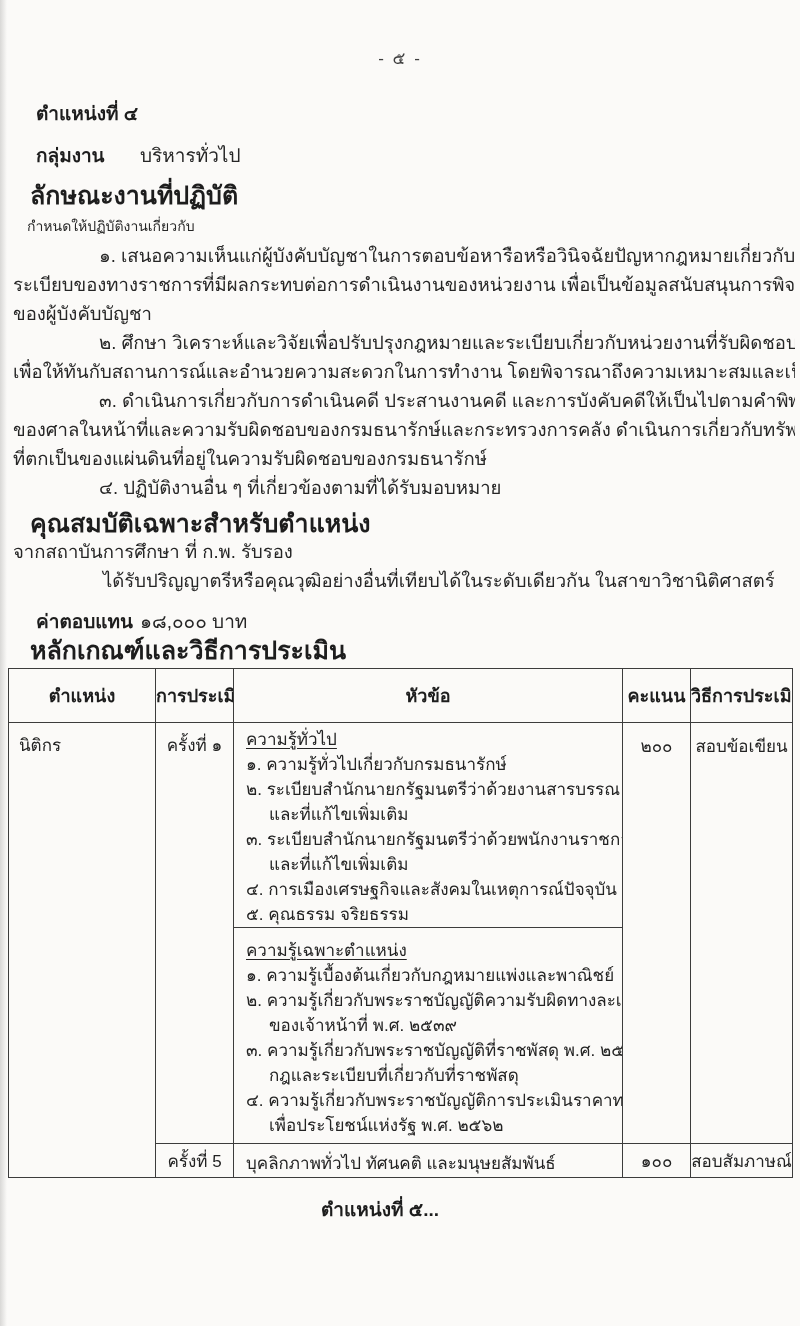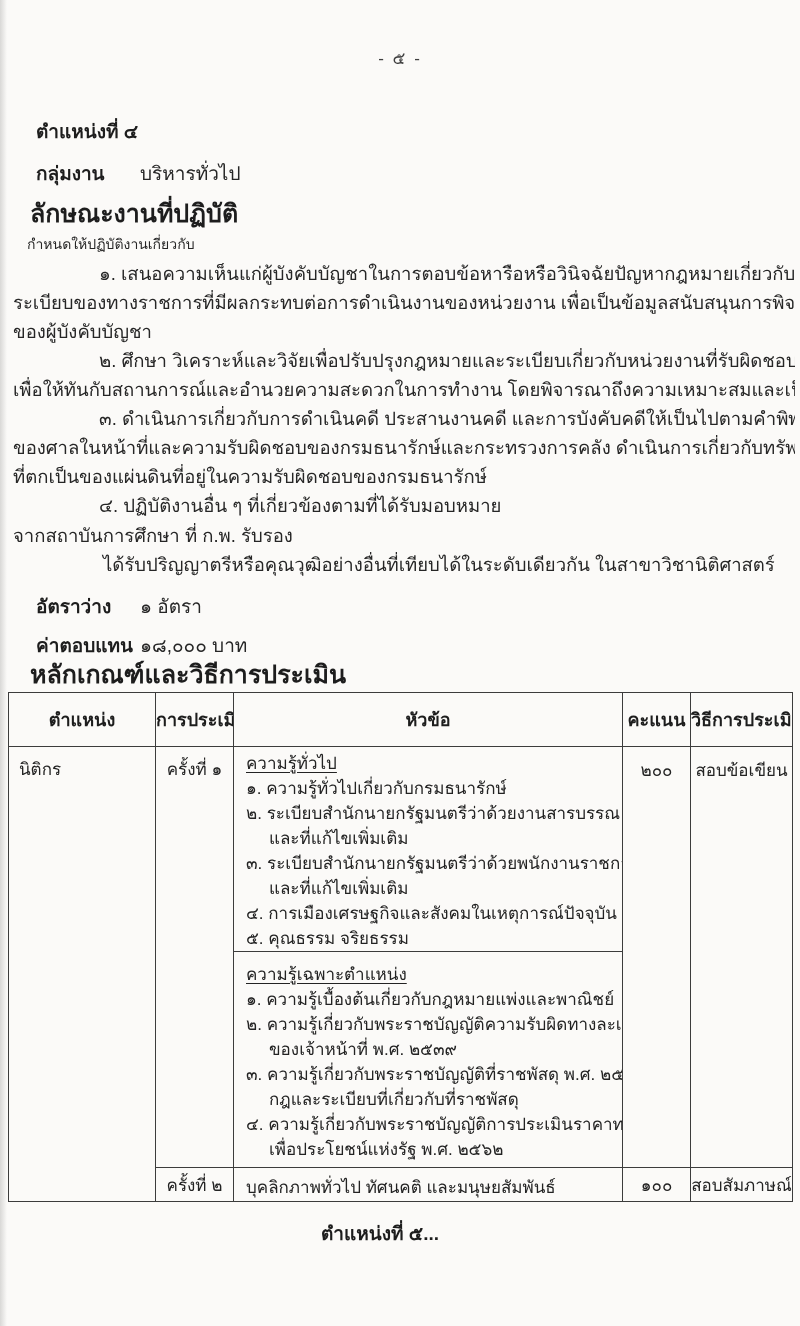--- a/index.html
+++ b/index.html
@@ -24,21 +24,21 @@
 
   .page-number {
     padding-top: 44px;
     text-align: center;
     font-size: 17px;
     letter-spacing: 2px;
     color: #3f3f3f;
   }
 
   .field-row { display: flex; margin-left: 36px; font-size: 19px; line-height: 25px; }
-  .row-position { margin-top: 48px; }
+  .row-position { margin-top: 30px; }
   .row-group    { margin-top: 17px; }
   .row-vacancy  { margin-top: 15px; }
   .row-salary   { margin-top: 14px; }
   .field-label { font-weight: bold; width: 104px; flex: 0 0 104px; color: #1d1d1d; }
   .field-value { white-space: nowrap; }
 
   .sec-h {
     font-weight: bold;
     font-size: 25px;
     color: #1d1d1d;
@@ -178,29 +178,26 @@
   </div>
   <div class="duty-item">
     <div class="duty-line first">๓. ดำเนินการเกี่ยวกับการดำเนินคดี ประสานงานคดี และการบังคับคดีให้เป็นไปตามคำพิพากษา</div>
     <div class="duty-line">ของศาลในหน้าที่และความรับผิดชอบของกรมธนารักษ์และกระทรวงการคลัง ดำเนินการเกี่ยวกับทรัพย์สิน</div>
     <div class="duty-line">ที่ตกเป็นของแผ่นดินที่อยู่ในความรับผิดชอบของกรมธนารักษ์</div>
   </div>
   <div class="duty-item">
     <div class="duty-line first">๔. ปฏิบัติงานอื่น ๆ ที่เกี่ยวข้องตามที่ได้รับมอบหมาย</div>
   </div>
 
+  <div class="sec-h qual">คุณสมบัติเฉพาะสำหรับตำแหน่ง</div>
   <div class="qual-block">
     <div class="qual-line">จากสถาบันการศึกษา ที่ ก.พ. รับรอง</div>
     <div class="qual-line first">ได้รับปริญญาตรีหรือคุณวุฒิอย่างอื่นที่เทียบได้ในระดับเดียวกัน ในสาขาวิชานิติศาสตร์</div>
   </div>
 
-  <div class="field-row row-vacancy">
-    <span class="field-label">อัตราว่าง</span>
-    <span class="field-value">๑  อัตรา</span>
-  </div>
 
   <div class="field-row row-salary">
     <span class="field-label">ค่าตอบแทน</span>
     <span class="field-value">๑๘,๐๐๐  บาท</span>
   </div>
 
   <div class="sec-h eval">หลักเกณฑ์และวิธีการประเมิน</div>
 
   <table class="eval">
     <colgroup>
@@ -242,21 +239,21 @@
           <div class="t-item">๑. ความรู้เบื้องต้นเกี่ยวกับกฎหมายแพ่งและพาณิชย์</div>
           <div class="t-item">๒. ความรู้เกี่ยวกับพระราชบัญญัติความรับผิดทางละเมิด</div>
           <div class="t-item cont">ของเจ้าหน้าที่ พ.ศ. ๒๕๓๙</div>
           <div class="t-item">๓. ความรู้เกี่ยวกับพระราชบัญญัติที่ราชพัสดุ พ.ศ. ๒๕๖๒</div>
           <div class="t-item cont">กฎและระเบียบที่เกี่ยวกับที่ราชพัสดุ</div>
           <div class="t-item">๔. ความรู้เกี่ยวกับพระราชบัญญัติการประเมินราคาทรัพย์สิน</div>
           <div class="t-item cont">เพื่อประโยชน์แห่งรัฐ พ.ศ. ๒๕๖๒</div>
         </td>
       </tr>
       <tr class="r3">
-        <td class="round">ครั้งที่ ๒</td>
+        <td class="round">ครั้งที่ 5</td>
         <td class="topic r2topic">บุคลิกภาพทั่วไป ทัศนคติ และมนุษยสัมพันธ์</td>
         <td class="score">๑๐๐</td>
         <td class="method">สอบสัมภาษณ์</td>
       </tr>
     </tbody>
   </table>
 
   <div class="page-footer">ตำแหน่งที่ ๕...</div>
 </div>
 

